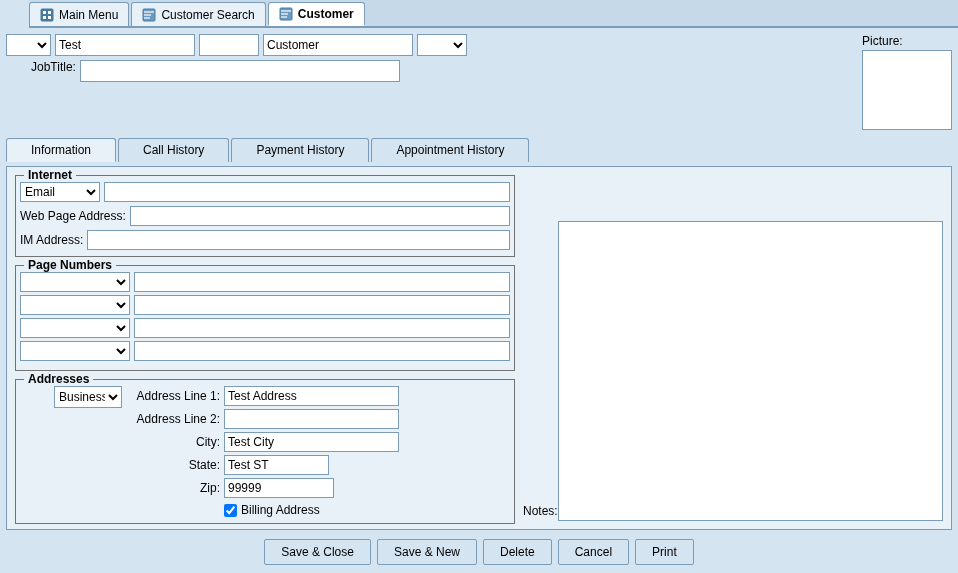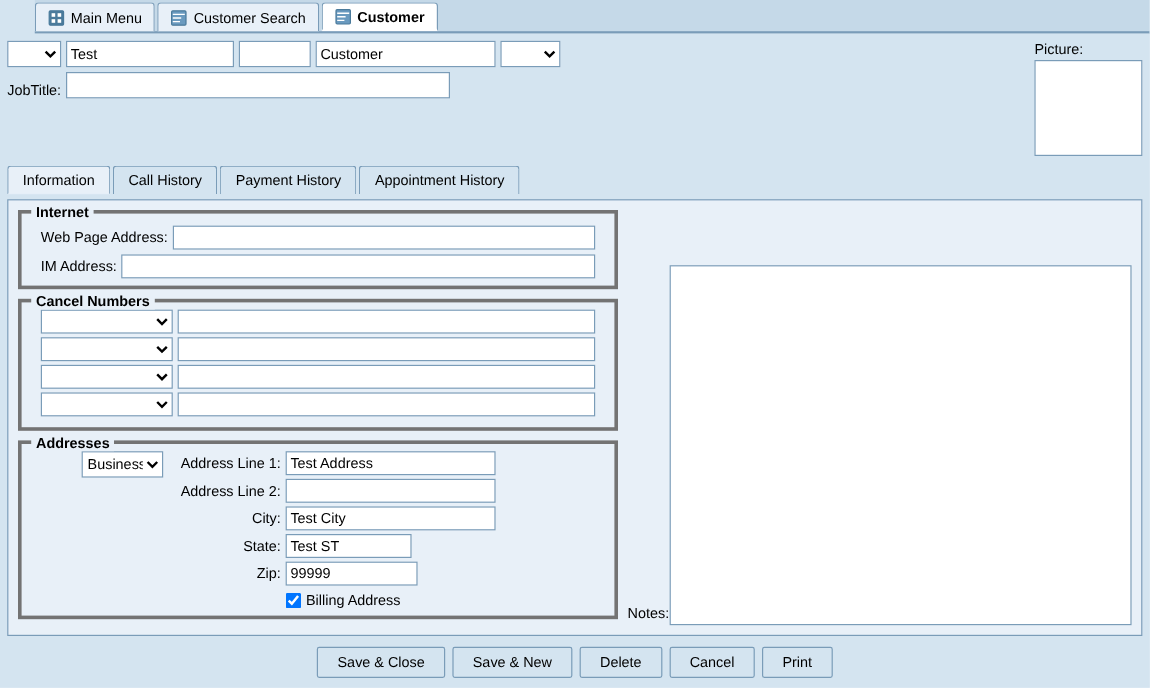--- a/index.html
+++ b/index.html
@@ -74,22 +74,23 @@
       font-size: 12px;
     }
     .prefix-select { width: 45px; }
     .first-name-input { width: 140px; }
     .middle-initial { width: 60px; }
     .last-name-input { width: 150px; }
     .suffix-select { width: 50px; }
 
     .job-title-row {
       display: flex;
-      align-items: flex-end;
-      gap: 4px;
+      align-items: flex-start;
+      gap: 4px;
+      margin-left: 25px;
     }
     .job-title-label { font-size: 12px; white-space: nowrap; }
     .job-title-input { width: 320px; height: 22px; border: 1px solid #7a9cb8; background: white; font-size: 12px; }
 
     
     .picture-box {
       display: flex;
       flex-direction: column;
       align-items: flex-start;
       margin-left: auto;
@@ -102,21 +103,21 @@
       background: white;
     }
 
     
     .content-tabs-bar {
       display: flex;
       gap: 2px;
       margin-top: 4px;
     }
     .content-tab {
-      padding: 4px 12px;
+      padding: 4px 24px;
       border: 1px solid #7a9cb8;
       background: #d4e4f0;
       cursor: pointer;
       font-size: 12px;
       border-radius: 3px 3px 0 0;
       border-bottom: none;
     }
     .content-tab.active {
       background: #e8f0f8;
       border-bottom: 1px solid #e8f0f8;
@@ -136,22 +137,22 @@
 
     .left-panel {
       flex: 1;
       display: flex;
       flex-direction: column;
       gap: 8px;
     }
 
     
     .section-group {
-      border: 3px solid #737373;
-      padding: 6px 16px;
+      border: 1px solid #737373;
+      padding: 6px 4px;
       position: relative;
       background: transparent;
     }
     .section-legend {
       position: absolute;
       top: -8px;
       left: 8px;
       background: #e8f0f8;
       padding: 0 4px;
       font-size: 12px;
@@ -317,32 +318,40 @@
       <span>Appointment History</span>
     </div>
   </div>
 
   <div class="tab-panel">
 
     <div class="left-panel">
 
       <div class="section-group">
         <span class="section-legend">Internet</span>
+        <div class="email-row">
+          <select class="email-select">
+            <option>Email</option>
+            <option>Email 2</option>
+            <option>Email 3</option>
+          </select>
+          <input type="text" class="internet-input" style="">
+        </div>
         <div class="internet-row">
           <label>Web Page Address:</label>
           <input type="text" class="internet-input" style="">
         </div>
         <div class="internet-row">
           <label>IM Address:</label>
           <input type="text" class="internet-input" style="">
         </div>
       </div>
 
       <div class="section-group">
-        <span class="section-legend">Cancel Numbers</span>
+        <span class="section-legend">Page Numbers</span>
         <div class="phone-row">
           <select class="phone-type-select">
             <option></option><option>Home</option><option>Work</option><option>Mobile</option><option>Fax</option>
           </select>
           <input type="text" class="phone-input" style="">
         </div>
         <div class="phone-row">
           <select class="phone-type-select">
             <option></option><option>Home</option><option>Work</option><option>Mobile</option><option>Fax</option>
           </select>

